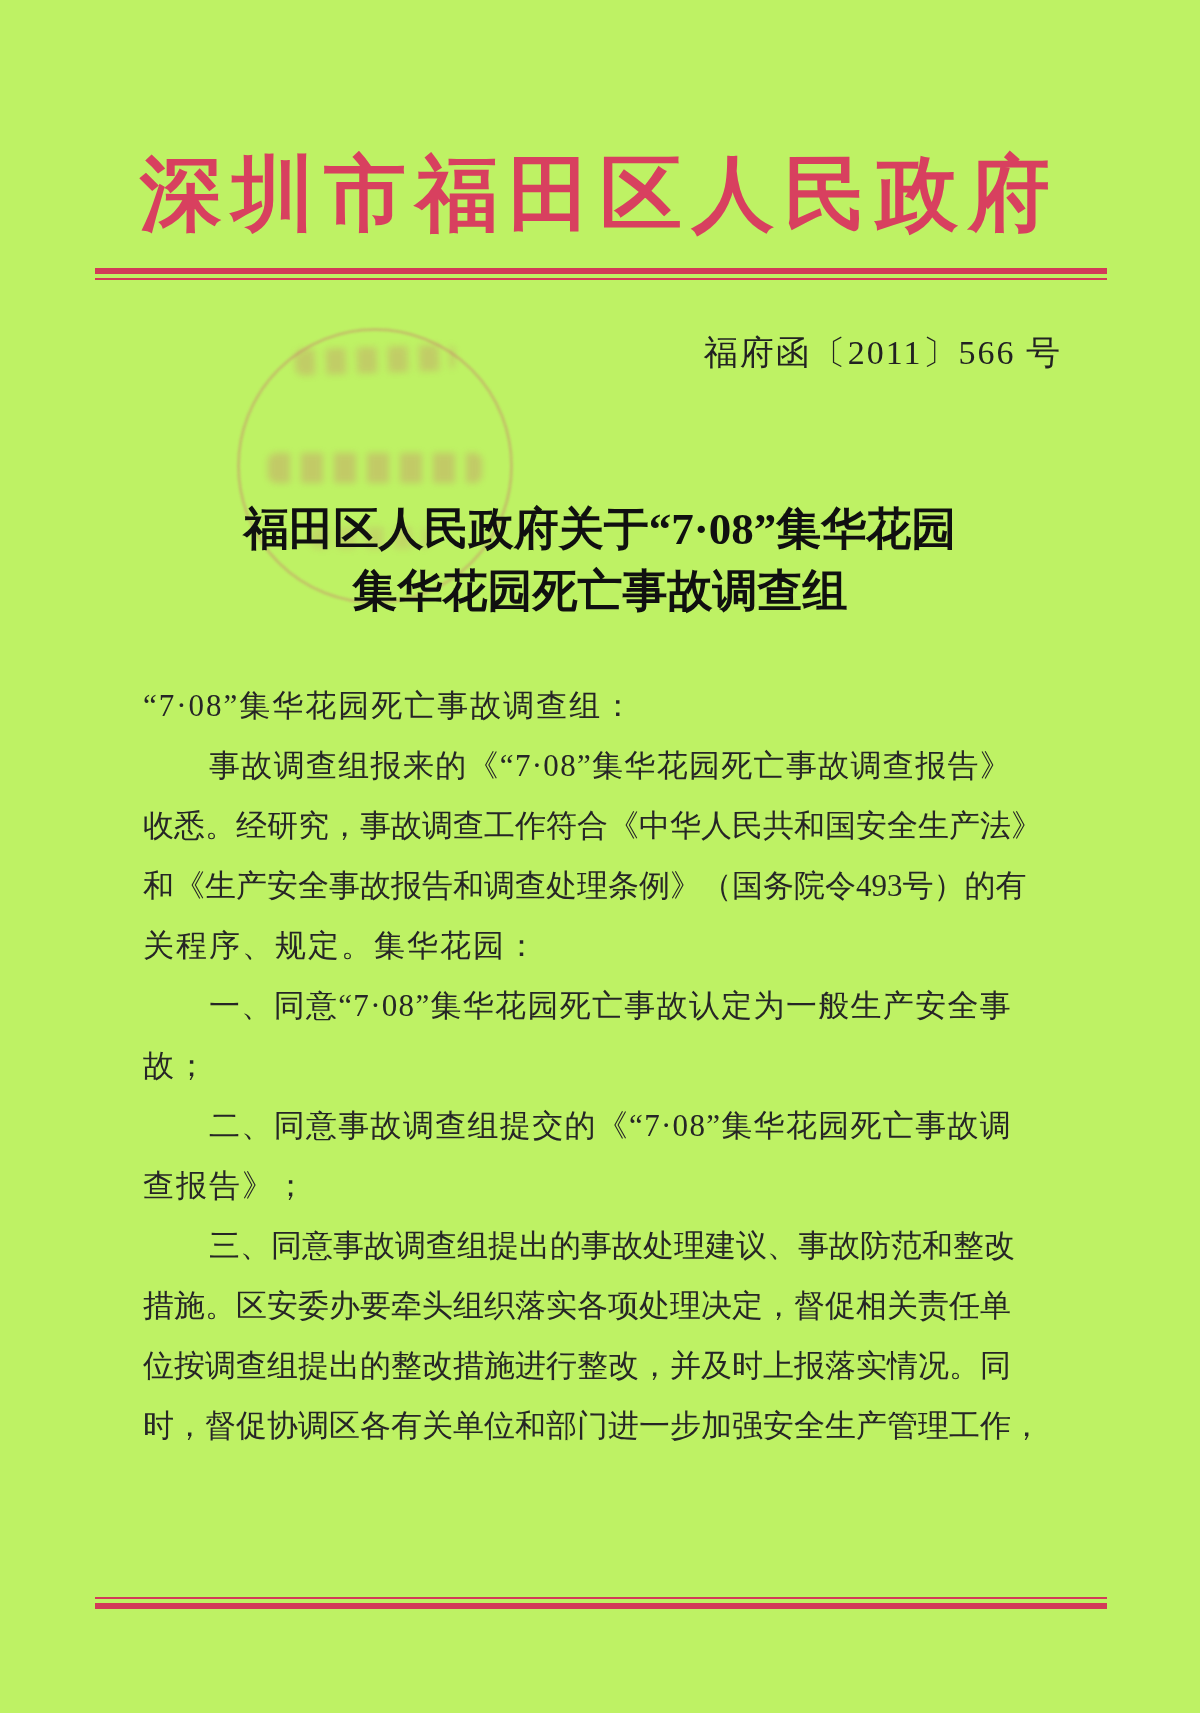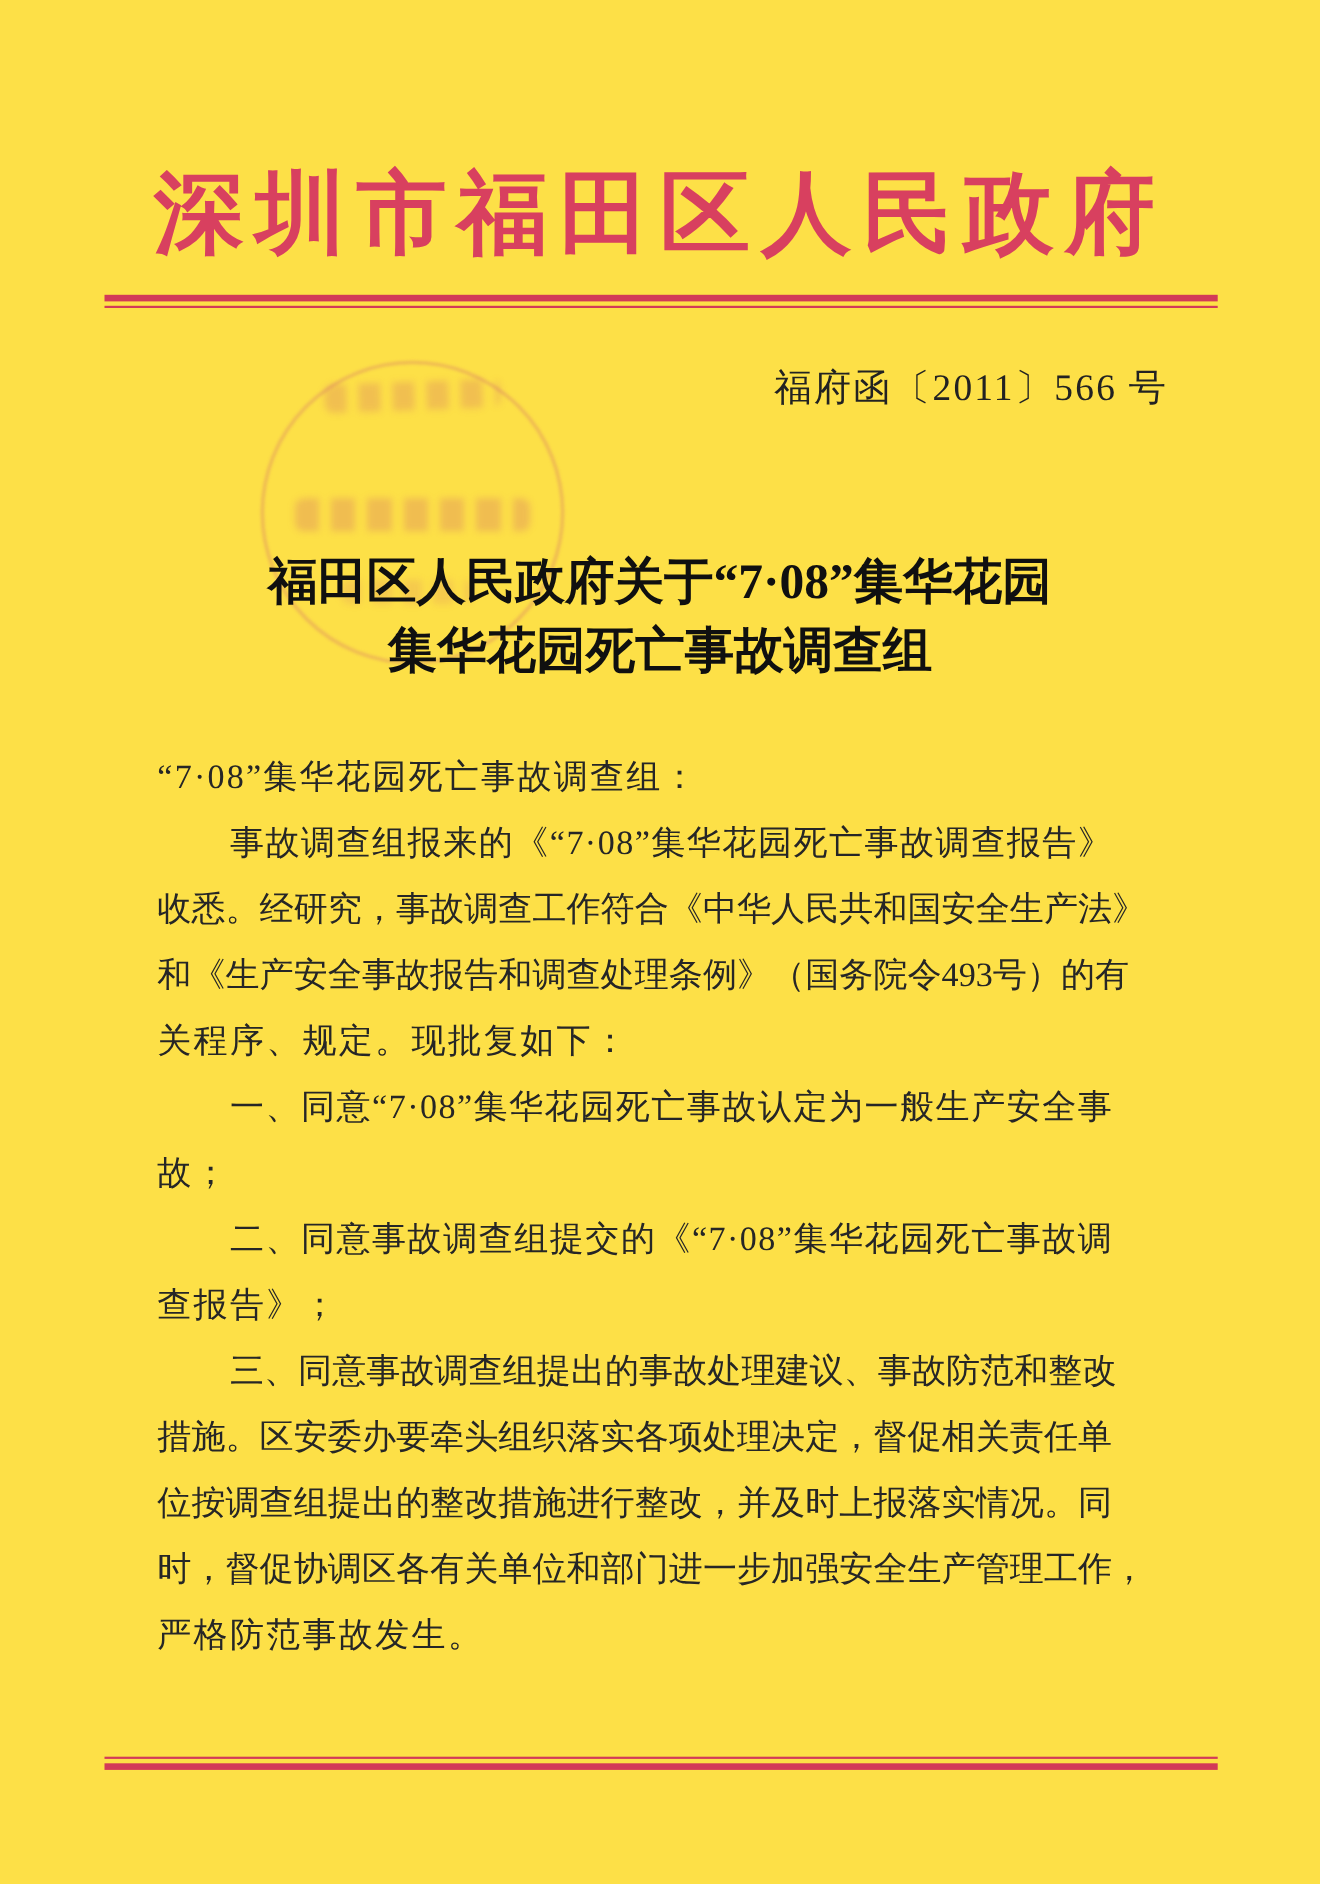--- a/index.html
+++ b/index.html
@@ -1,20 +1,20 @@
 <!DOCTYPE html>
 <html><head>
 <meta charset="utf-8">
 <style>
   html,body{margin:0;padding:0;background:#e9e9e9;}
   .page{
     position:relative;
     width:1200px;height:1713px;
     margin:0 auto;
-    background:#fde047;
+    background:#bef264;
     overflow:hidden;
     font-family:"Liberation Serif","DejaVu Serif",serif;
   }
   
   .org-name{
     position:absolute;top:140px;left:0;width:100%;
     text-align:center;
     font-size:82px;font-weight:bold;
     letter-spacing:10px;
     color:#d8405f;
@@ -193,21 +193,21 @@
         <span>院</span>
         <span>令</span>
         <span>4</span>
         <span>9</span>
         <span>3</span>
         <span>号</span>
         <span>）</span>
         <span>的</span>
         <span>有</span>
       </div>
-      <div class="line">关程序、规定。现批复如下：</div>
+      <div class="line">关程序、规定。集华花园：</div>
       <div class="line indent justify">
         <span>一</span>
         <span>、</span>
         <span>同</span>
         <span>意</span>
         <span>“</span>
         <span>7</span>
         <span>·</span>
         <span>0</span>
         <span>8</span>
@@ -375,21 +375,20 @@
         <span>安</span>
         <span>全</span>
         <span>生</span>
         <span>产</span>
         <span>管</span>
         <span>理</span>
         <span>工</span>
         <span>作</span>
         <span>，</span>
       </div>
-      <div class="line">严格防范事故发生。</div>
     </div>
 
   <div class="rule rule-bottom">
     <div class="thin"></div>
     <div class="thick"></div>
   </div>
 
 </div>
 
 </body></html>

